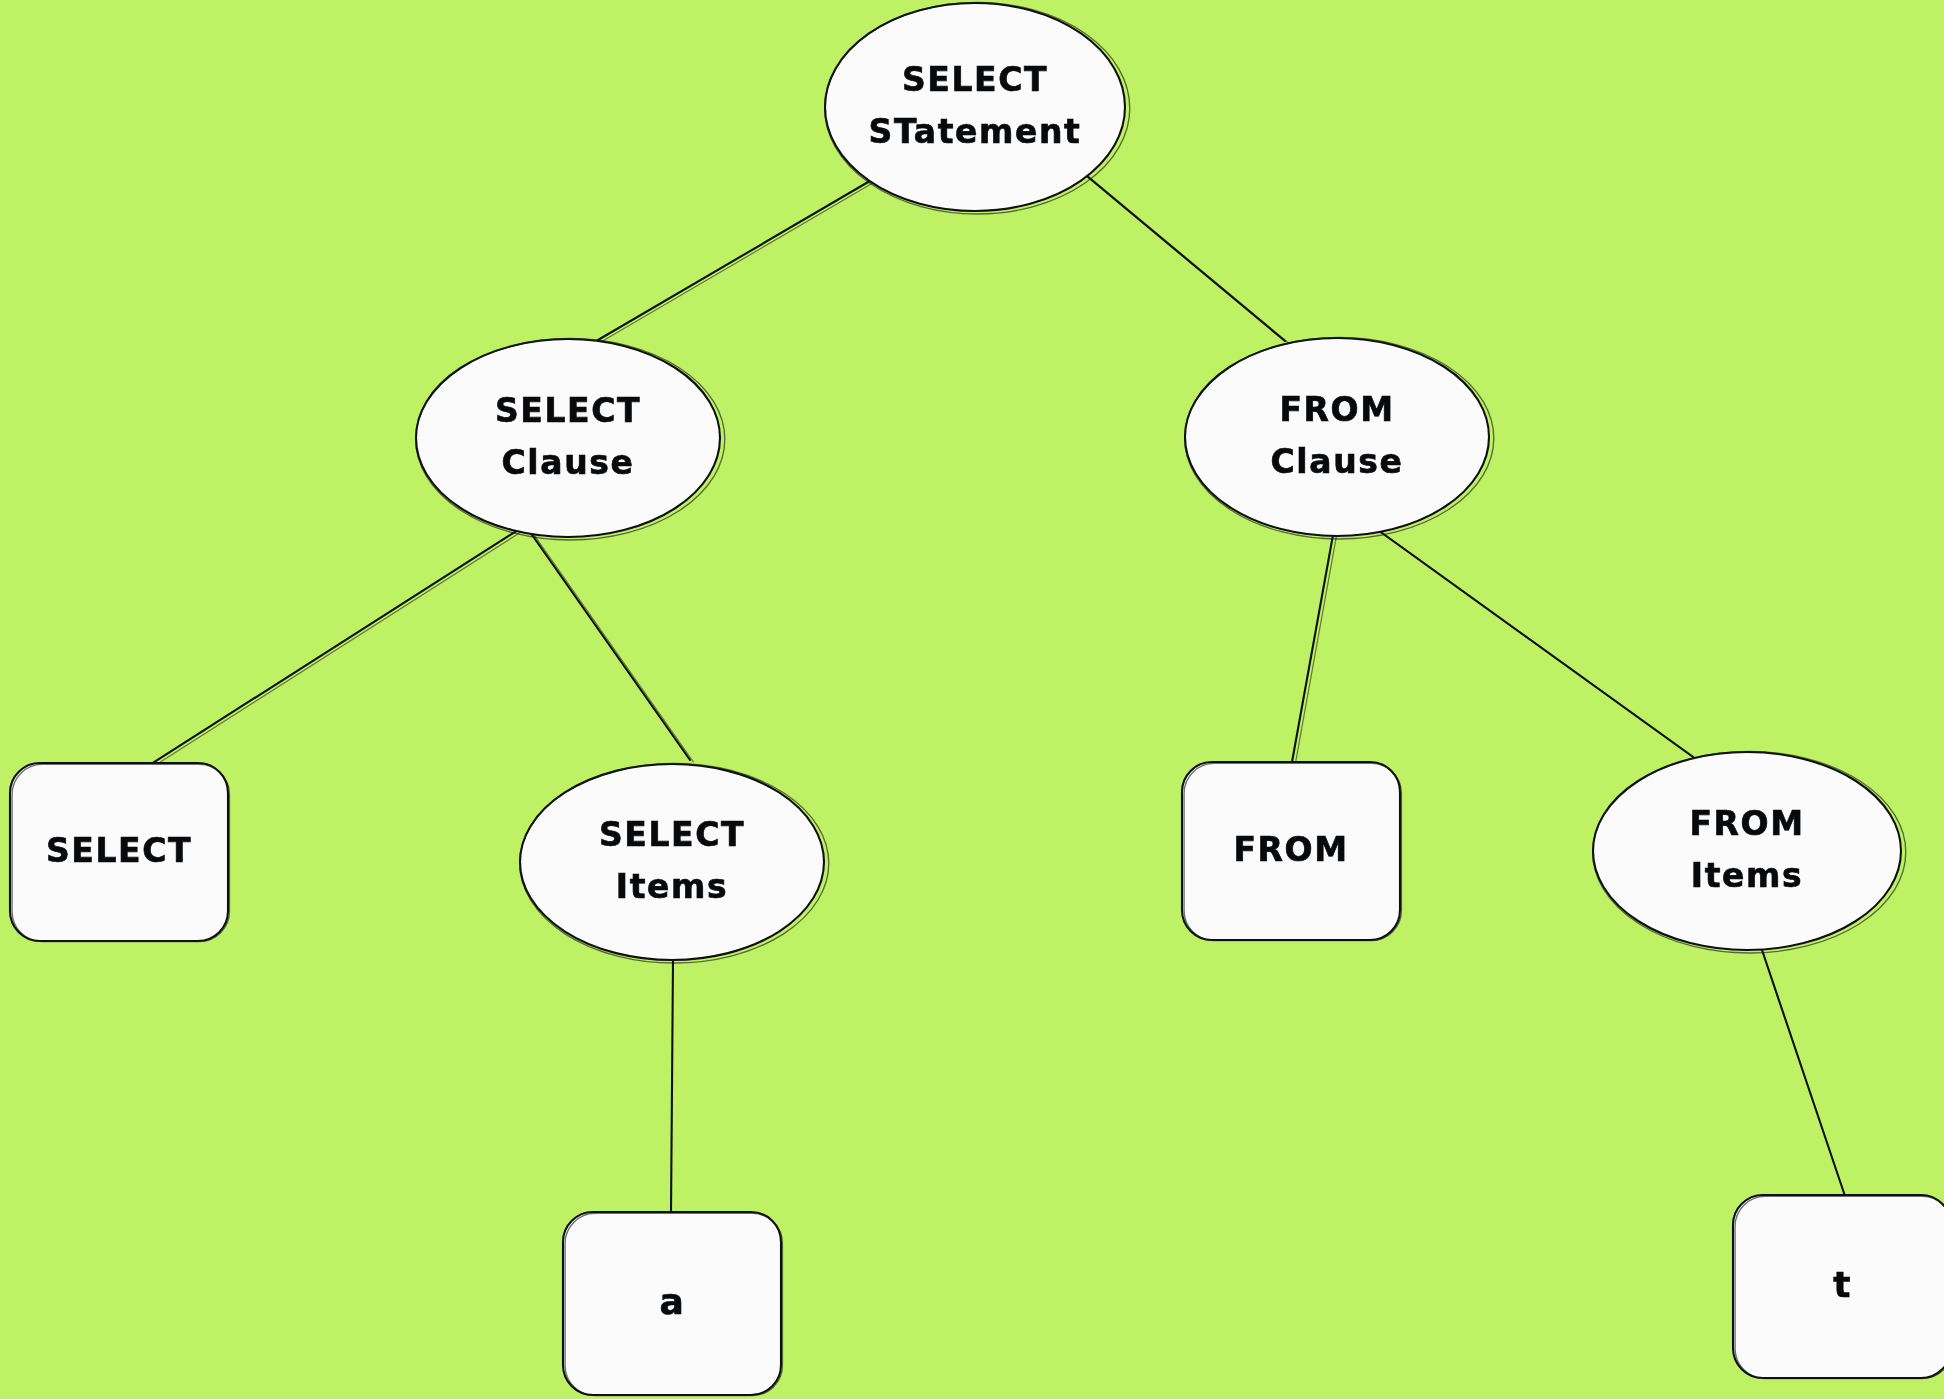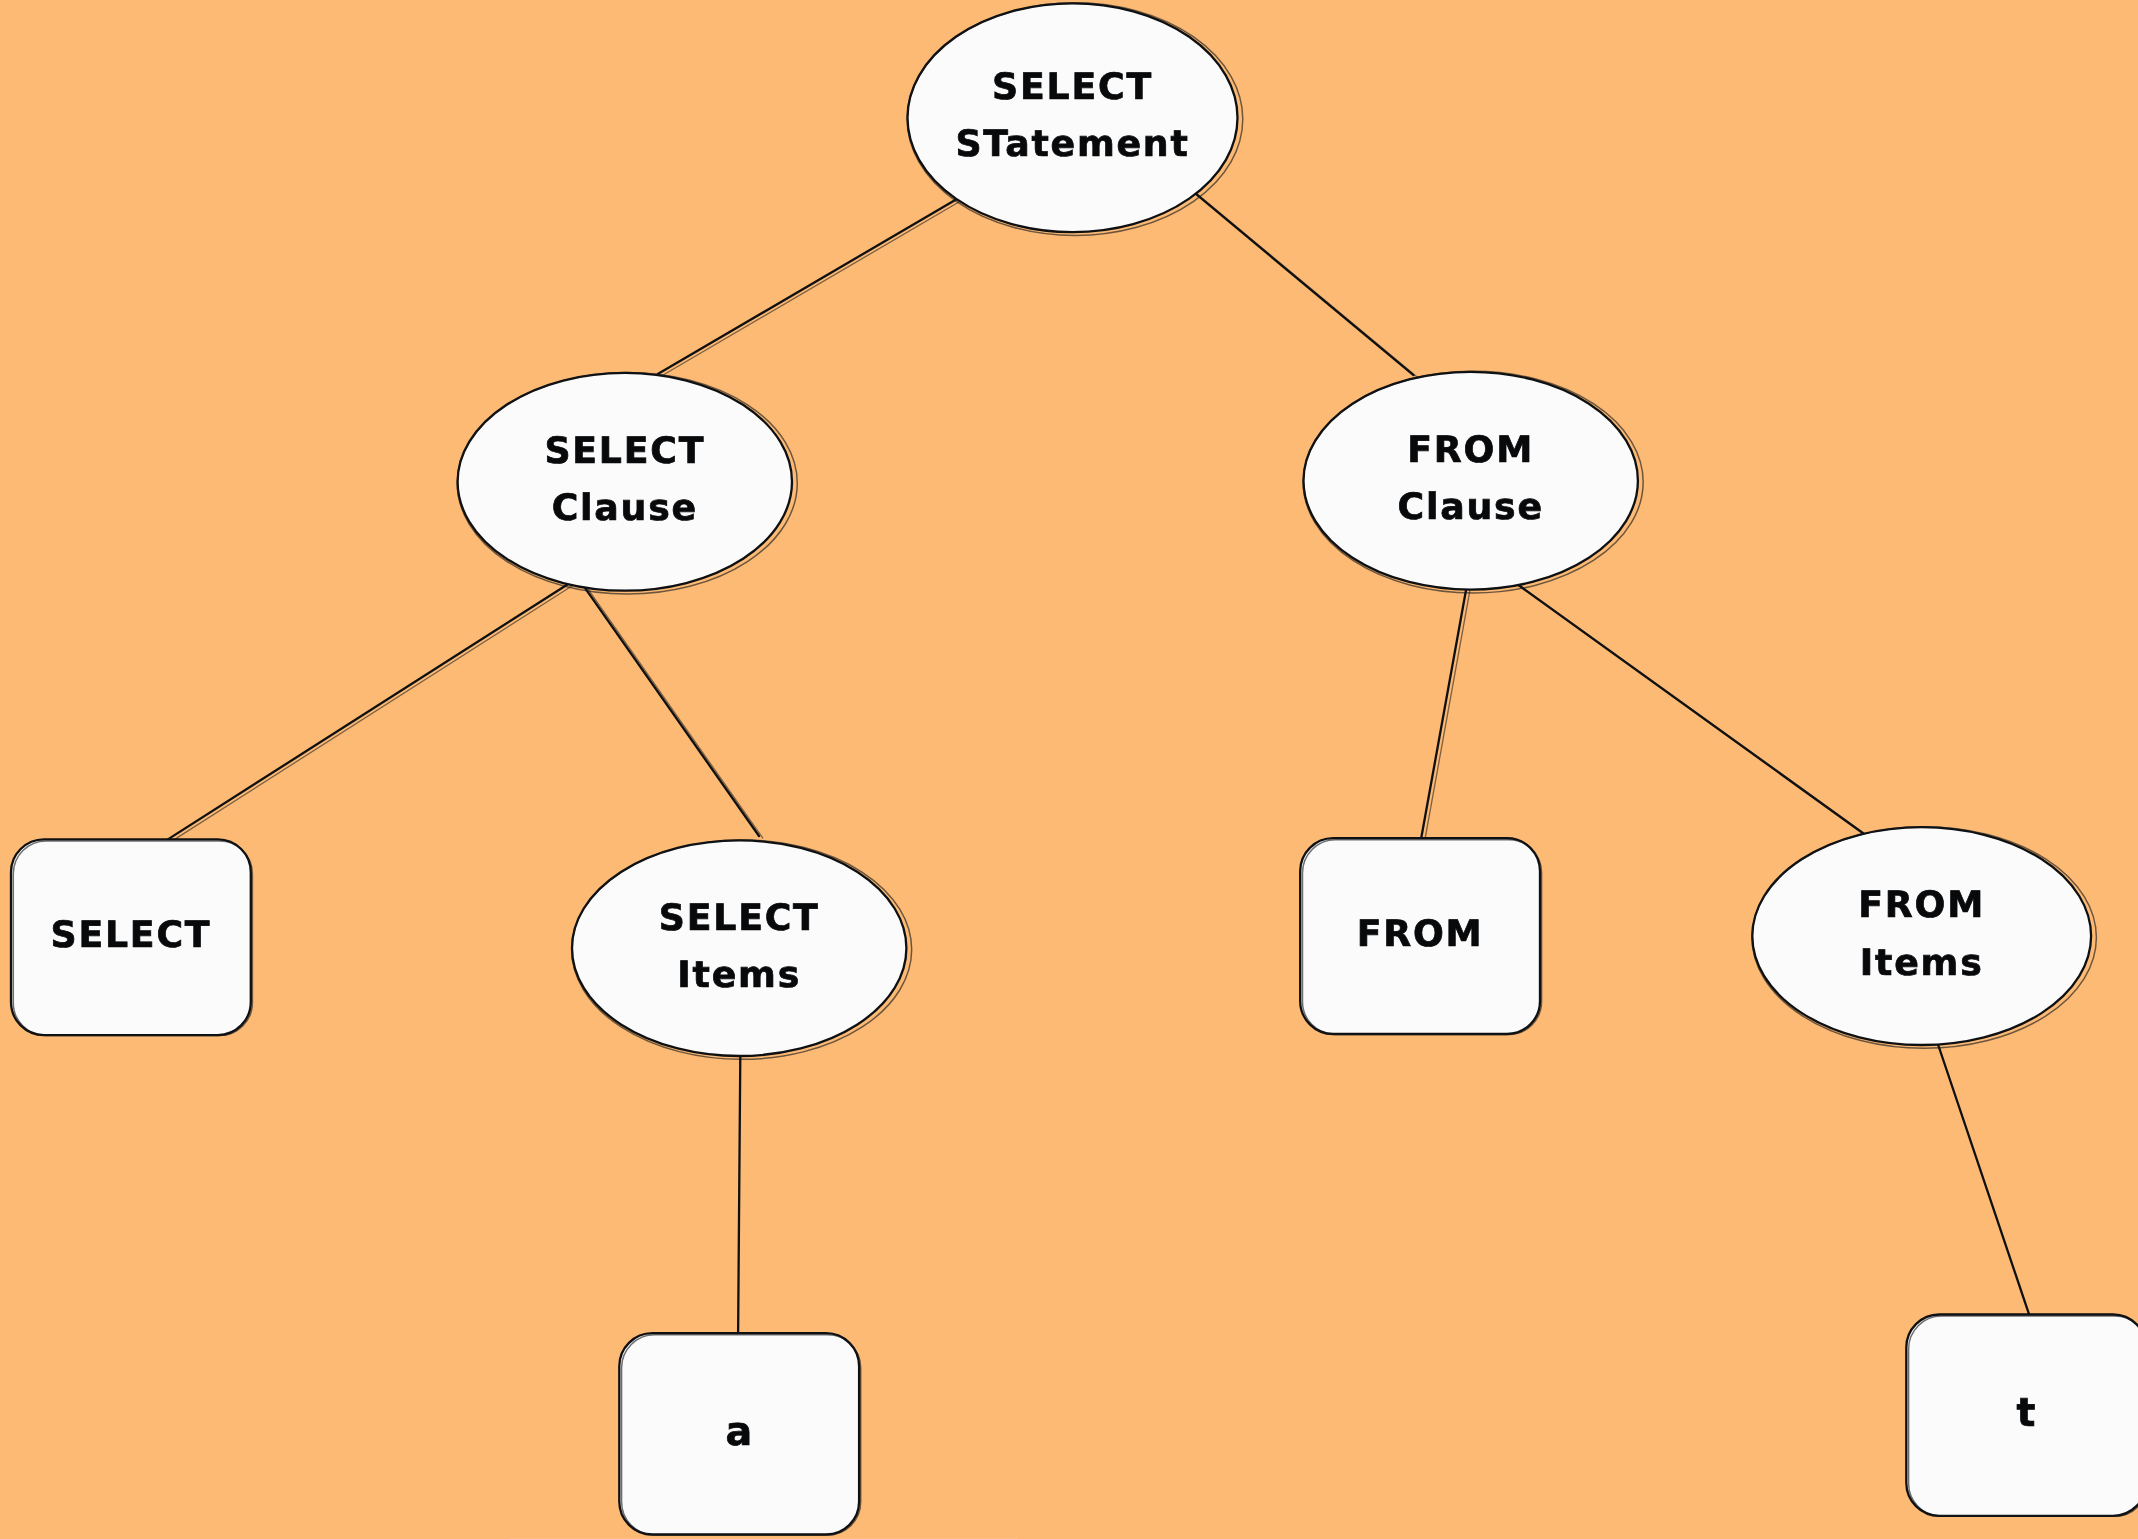--- a/index.html
+++ b/index.html
@@ -11,21 +11,21 @@
   body {
     width: 1944px;
     height: 1399px;
     overflow: hidden;
     font-family: "DejaVu Sans", sans-serif;
   }
   #canvas-root {
     position: relative;
     width: 1944px;
     height: 1399px;
-    background: #fdba74;
+    background: #bef264;
   }
   svg#diagram {
     display: block;
     width: 1944px;
     height: 1399px;
   }
   .node-shape {
     fill: #fbfbfc;
     stroke: #0f1012;
     stroke-width: 2.1;

